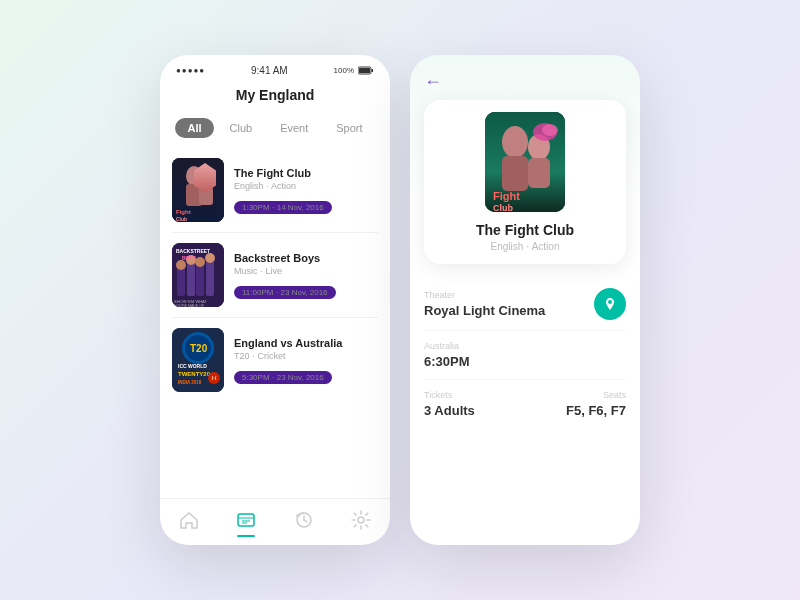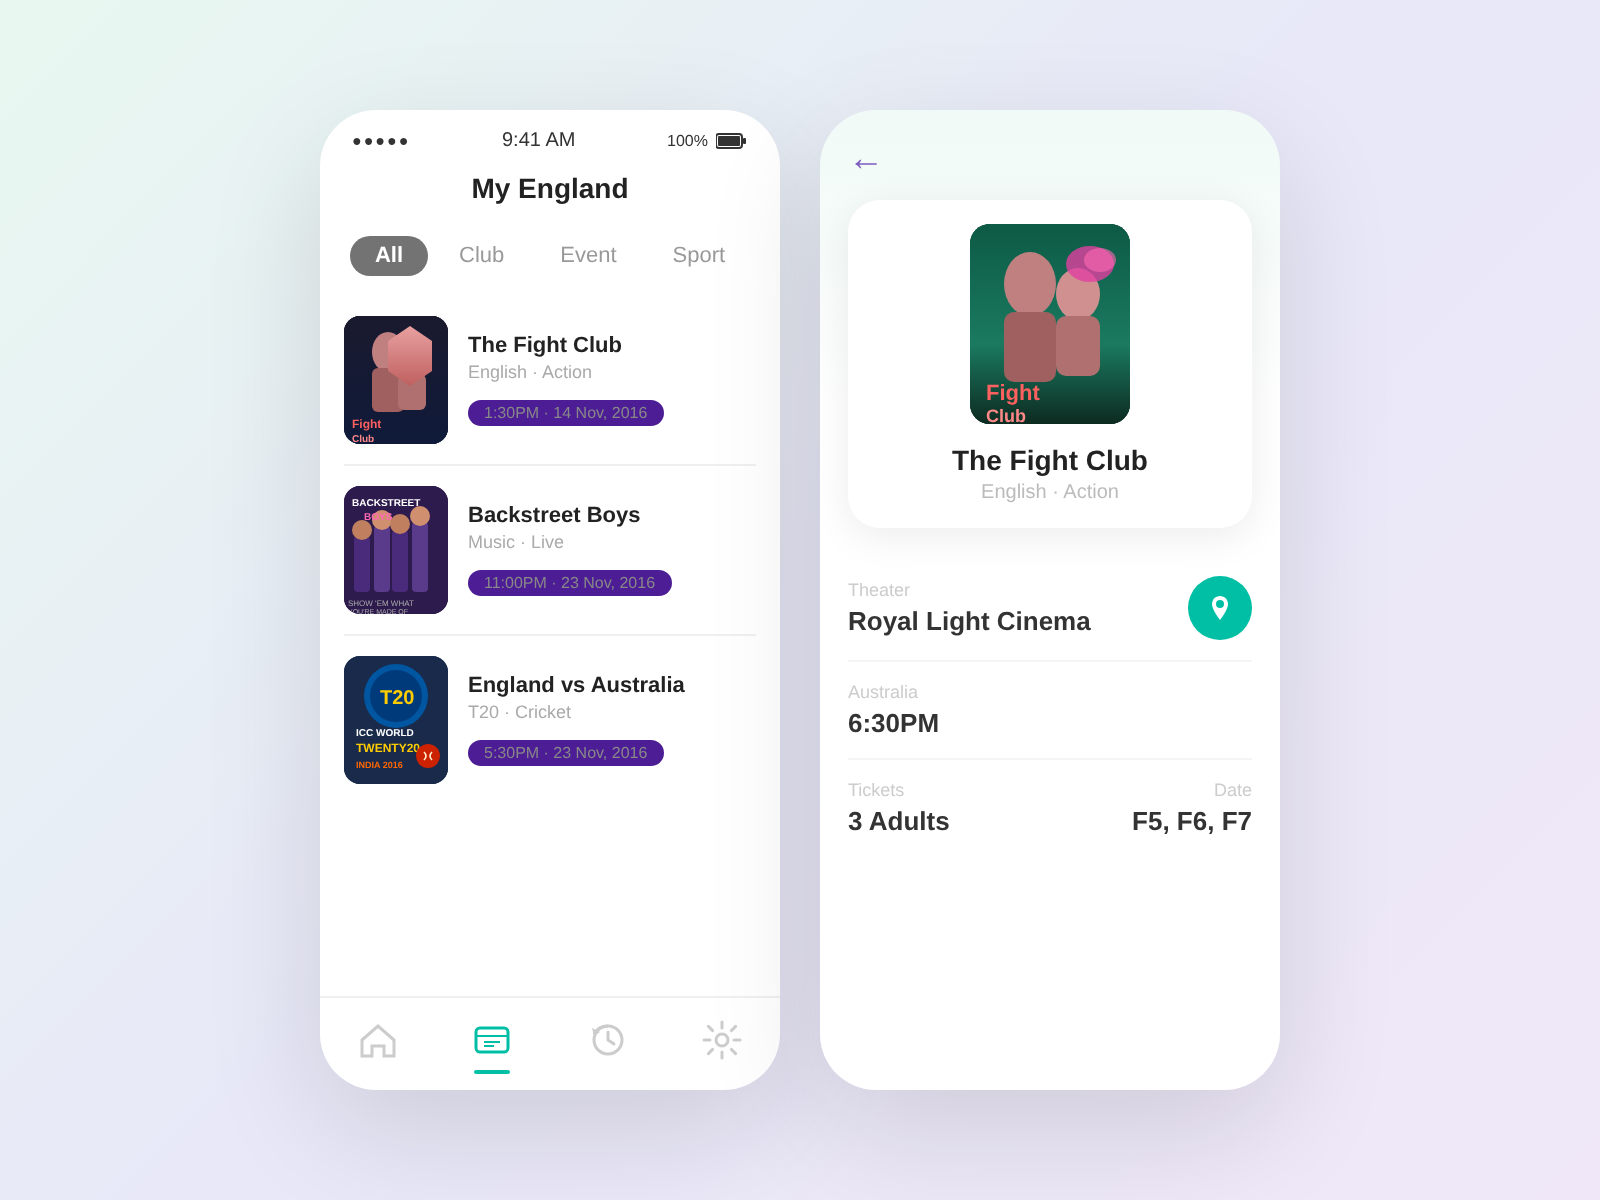--- a/index.html
+++ b/index.html
@@ -495,18 +495,18 @@
         <span class="detail-value">6:30PM</span>
       </div>
     </div>
 
     <div class="detail-row">
       <div class="detail-row-inner">
         <span class="detail-label">Tickets</span>
         <span class="detail-value">3 Adults</span>
       </div>
       <div class="detail-row-inner" style="align-items:flex-end;">
-        <span class="detail-label">Date</span>
+        <span class="detail-label">Seats</span>
         <span class="detail-value">F5, F6, F7</span>
       </div>
     </div>
   </div>
 </div>
 
 </body></html>

